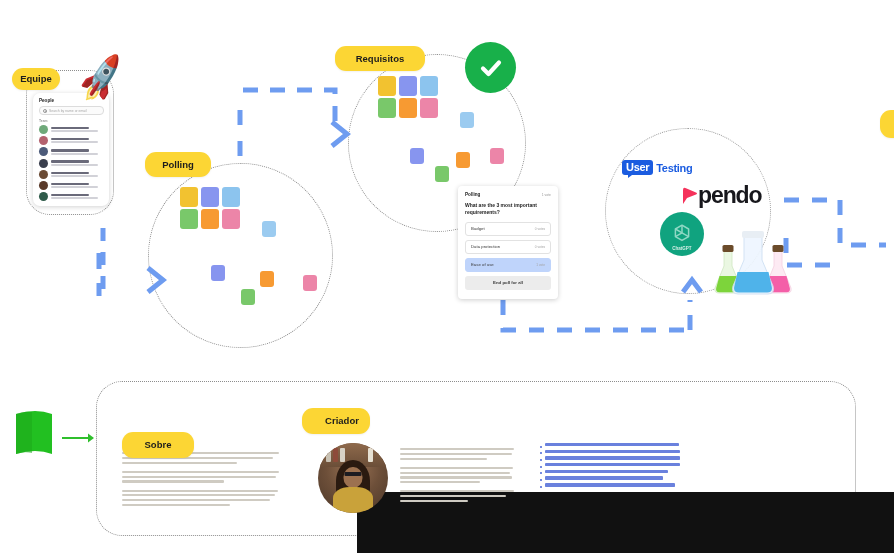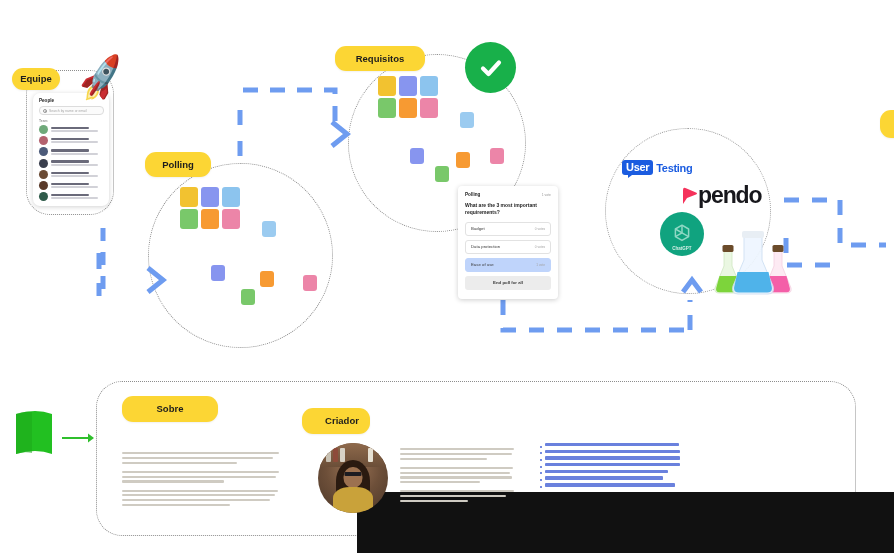--- a/index.html
+++ b/index.html
@@ -161,21 +161,21 @@
     font-size:4.5px; color:#d6efe7; font-weight:600;
   }
 
   
   .flasks{ position:absolute; left:712px; top:228px; width:82px; height:68px; z-index:26; }
 
   
   .flag-wrap{ position:absolute; left:14px; top:408px; width:86px; height:56px; z-index:20; }
 
   
-  .pill-sobre{ left:122px; top:396px; width:96px; height:26px;text-align:center; }
+  .pill-sobre{ left:122px; top:432px; width:72px; height:26px;text-align:center; }
   .pill-criador{ left:302px; top:408px; width:68px; height:26px;padding-left:20px; }
   .pill-aulas{ left:538px; top:403px; width:74px; height:36px; font-size:8.5px; }
 
   .lorem{ position:absolute; z-index:10; }
   .lorem .para{ margin-bottom:7px; }
   .lorem .ln{ height:2.2px; background:#cfcbc2; border-radius:1px; margin-bottom:2.6px; }
 
   .creator-photo{
     position:absolute; left:318px; top:443px; width:70px; height:70px;
     border-radius:50%; overflow:hidden; z-index:12;

